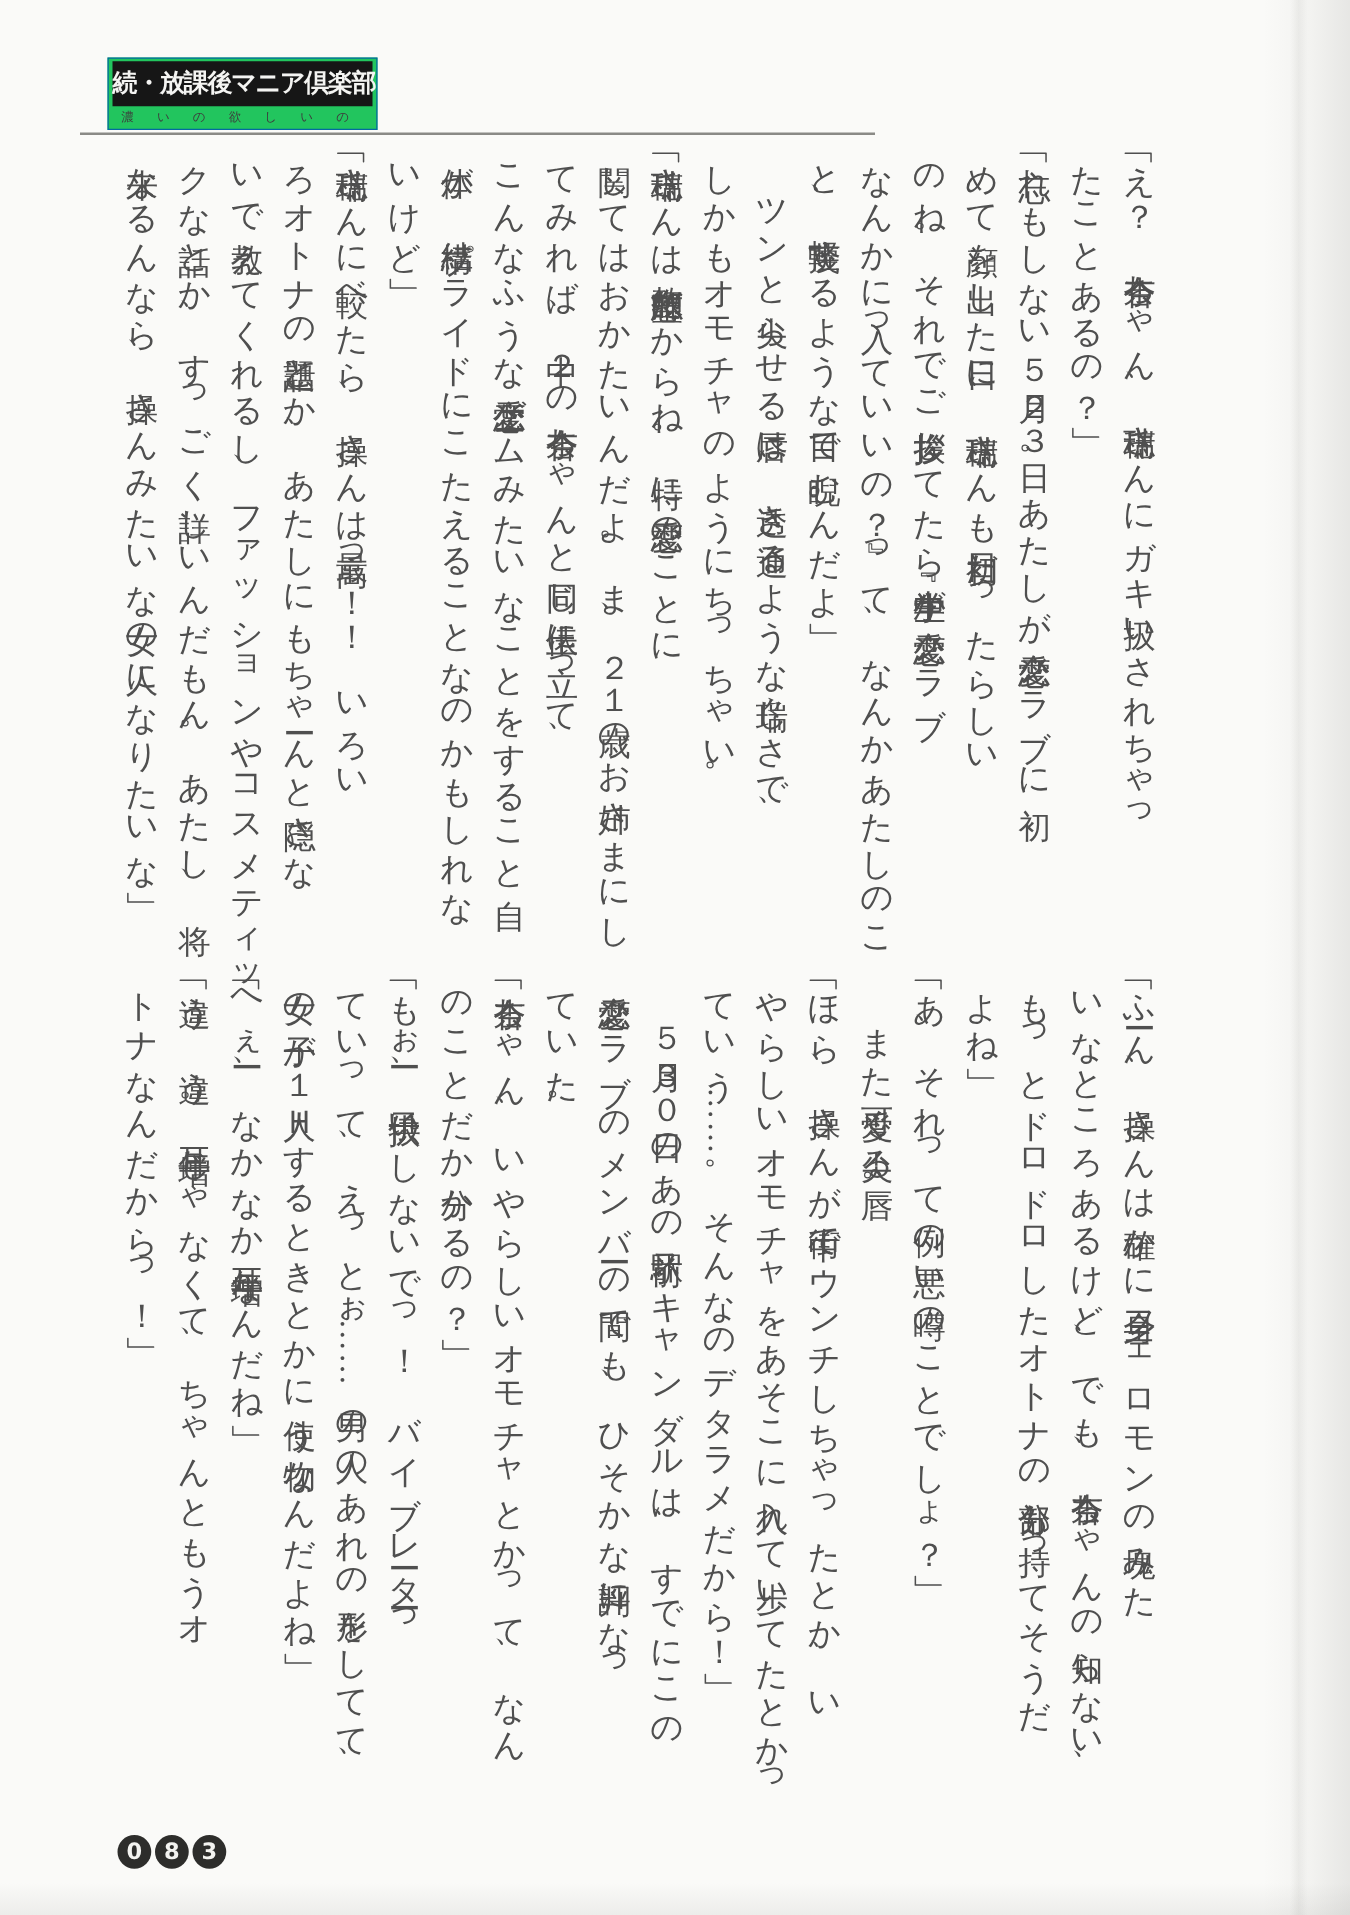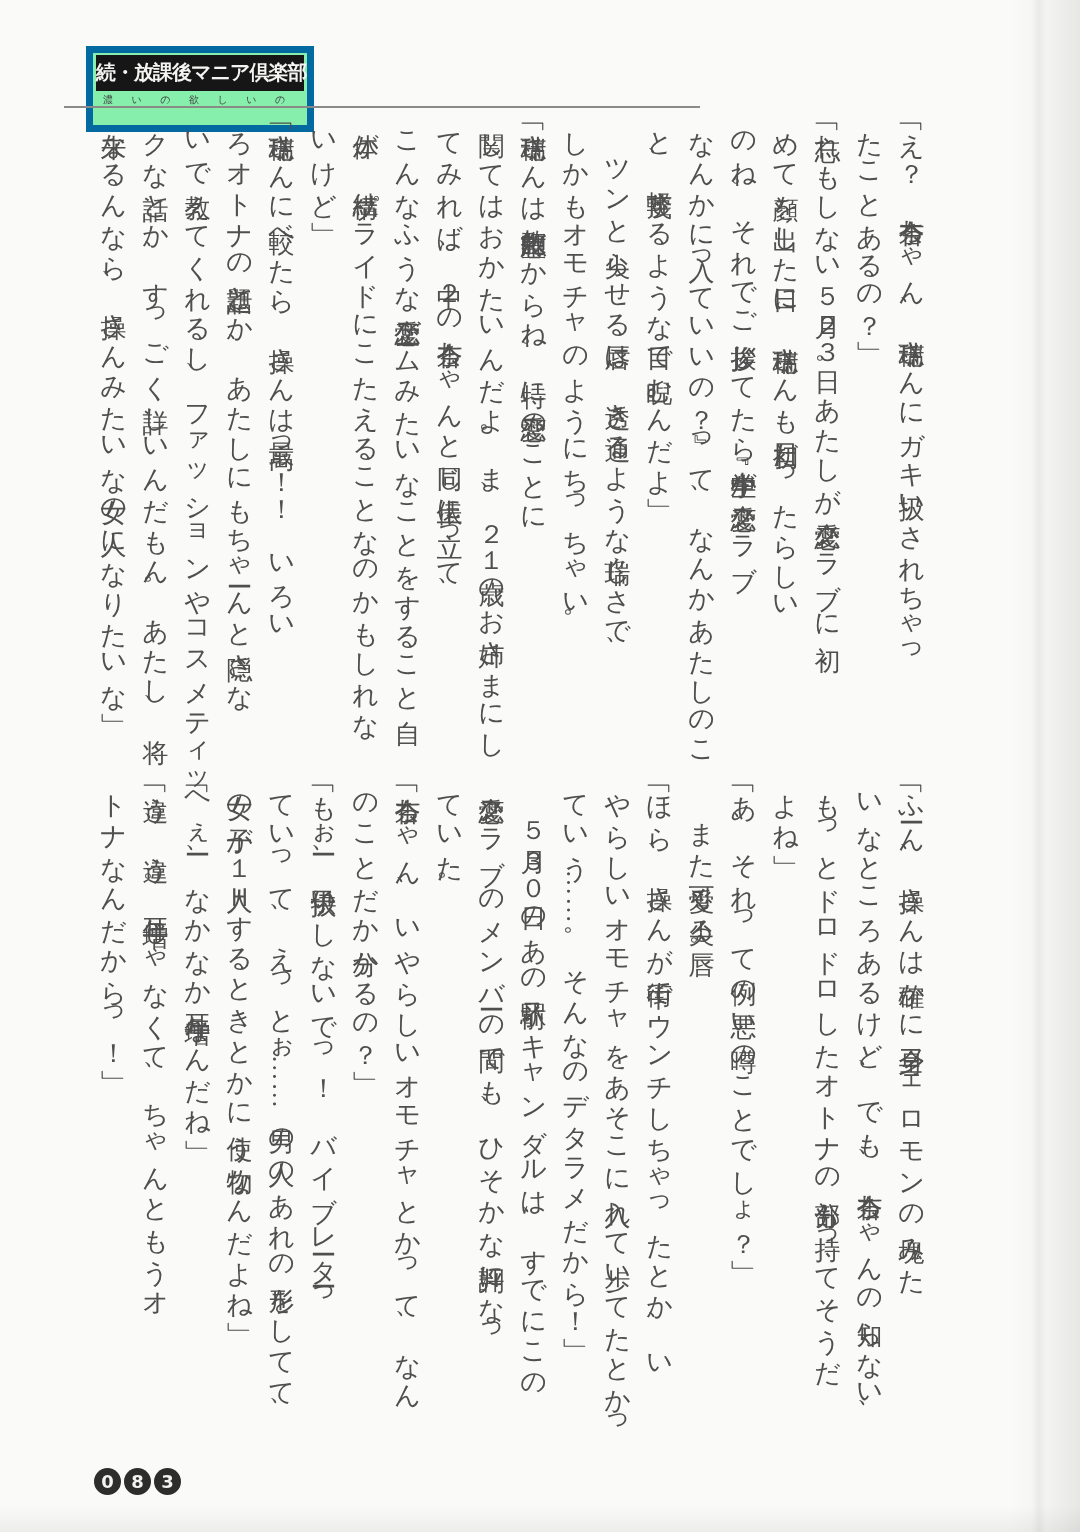--- a/index.html
+++ b/index.html
@@ -23,33 +23,33 @@
   }
   .crease {
     position:absolute; top:0; right:34px; width:14px; height:100%;
     background:linear-gradient(to right, rgba(0,0,0,0), rgba(90,90,85,0.07) 50%, rgba(0,0,0,0));
     pointer-events:none;
   }
 
   
   .logo-box {
     position:absolute; left:86px; top:46px;
-    border:7px solid #0369a1; background:#86efac;
+    border:1px solid #0369a1; background:#22c55e;
     padding:2px 3px 1px 3px; width:208px;
   }
   .logo-bar {
     background:#161616; color:#f4f4f2;
     font-family:"Liberation Sans","DejaVu Sans",sans-serif;
     font-weight:bold; font-size:20px; letter-spacing:-1px;
     text-align:center; padding:4px 0 5px 0; white-space:nowrap;
   }
   .logo-sub {
     font-size:10px; color:#3d3d3d;
     letter-spacing:18.5px; white-space:nowrap;
-    padding:2px 0 17px 7px; overflow:hidden;
+    padding:2px 0 1px 7px; overflow:hidden;
   }
   .header-rule {
     position:absolute; left:64px; top:106px;
     width:636px; height:2px; background:#8a8a86;
   }
 
   
   .vtext {
     position:absolute;
     writing-mode:vertical-rl;

